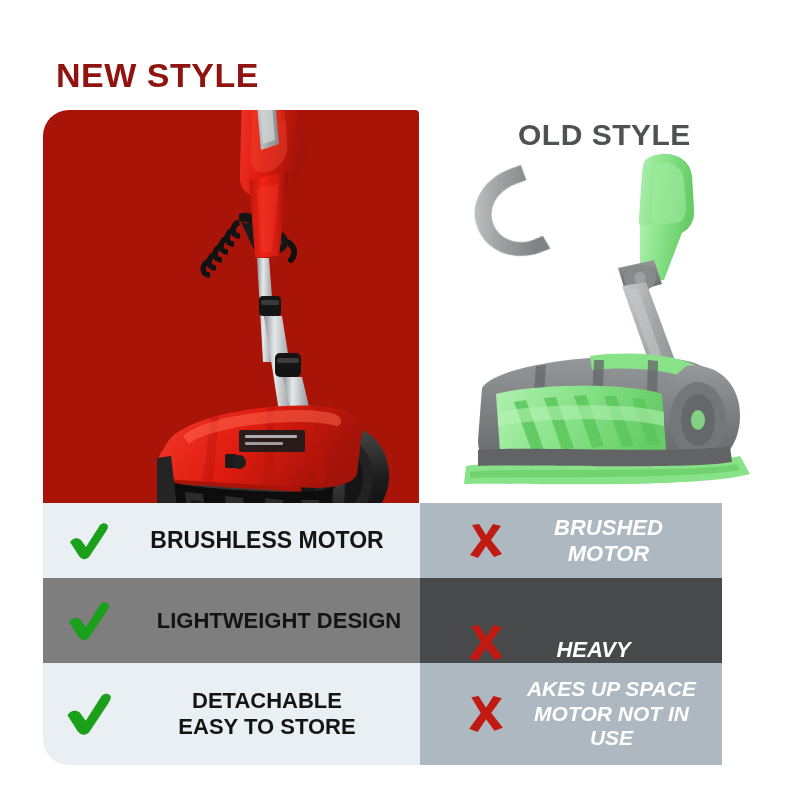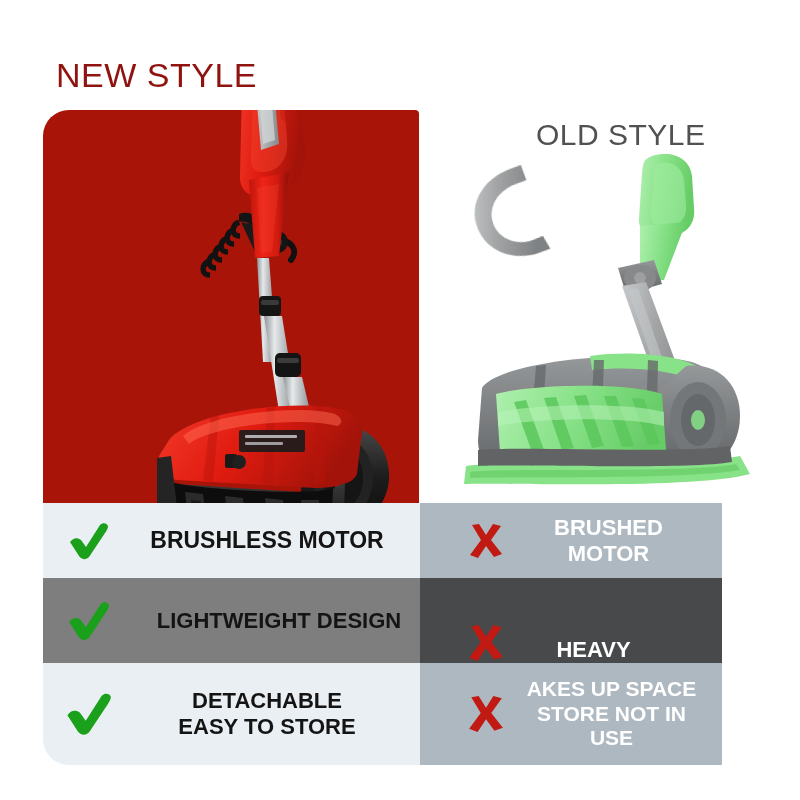--- a/index.html
+++ b/index.html
@@ -18,32 +18,32 @@
   #page {
     position: relative;
     width: 800px;
     height: 800px;
     background: #ffffff;
   }
 
   
   .heading {
     position: absolute;
-    font-weight: normal;
+    font-weight: bold;
     letter-spacing: 0.5px;
     white-space: nowrap;
   }
   #heading-new {
     left: 56px;
     top: 56px;
     font-size: 34px;
     color: #8f1410;
   }
   #heading-old {
-    left: 536px;
+    left: 518px;
     top: 118px;
     font-size: 30px;
     color: #4f5152;
   }
 
   
   #hero-panel {
     position: absolute;
     left: 43px;
     top: 110px;
@@ -82,20 +82,21 @@
     box-sizing: border-box;
   }
   .cell-left {
     width: 377px;
     padding-left: 16px;
     gap: 25px;
   }
   .cell-right {
     width: 302px;
     padding-left: 37px;
+    font-style: italic;
   }
   .row-1 .cell { height: 75px; }
   .row-2 .cell { height: 85px; }
   .row-3 .cell { height: 102px; }
 
   .bg-light  { background: #e9eff2; }
   .bg-gray   { background: #7e7e7e; }
   .bg-bluegray { background: #aeb8c0; }
   .bg-charcoal { background: #47494a; align-items: flex-end; }
 
@@ -408,18 +409,18 @@
 EASY TO STORE</span>
       </div>
       <div class="cell cell-right bg-bluegray">
         <span class="icon-box">
           <svg width="40" height="40" viewBox="0 0 38 38">
             <path d="M5 3 L12 2 L19 13 L26 2 L34 4 L24 18 L35 32 L27 35
                      L19 24 L11 36 L3 33 L14 18 Z" fill="#c11a12"></path>
           </svg>
         </span>
         <span class="label label-white label-r3r">AKES UP SPACE
-STORE NOT IN USE</span>
+MOTOR NOT IN USE</span>
       </div>
     </div>
 
   </div>
 </div>
 
 </body></html>

